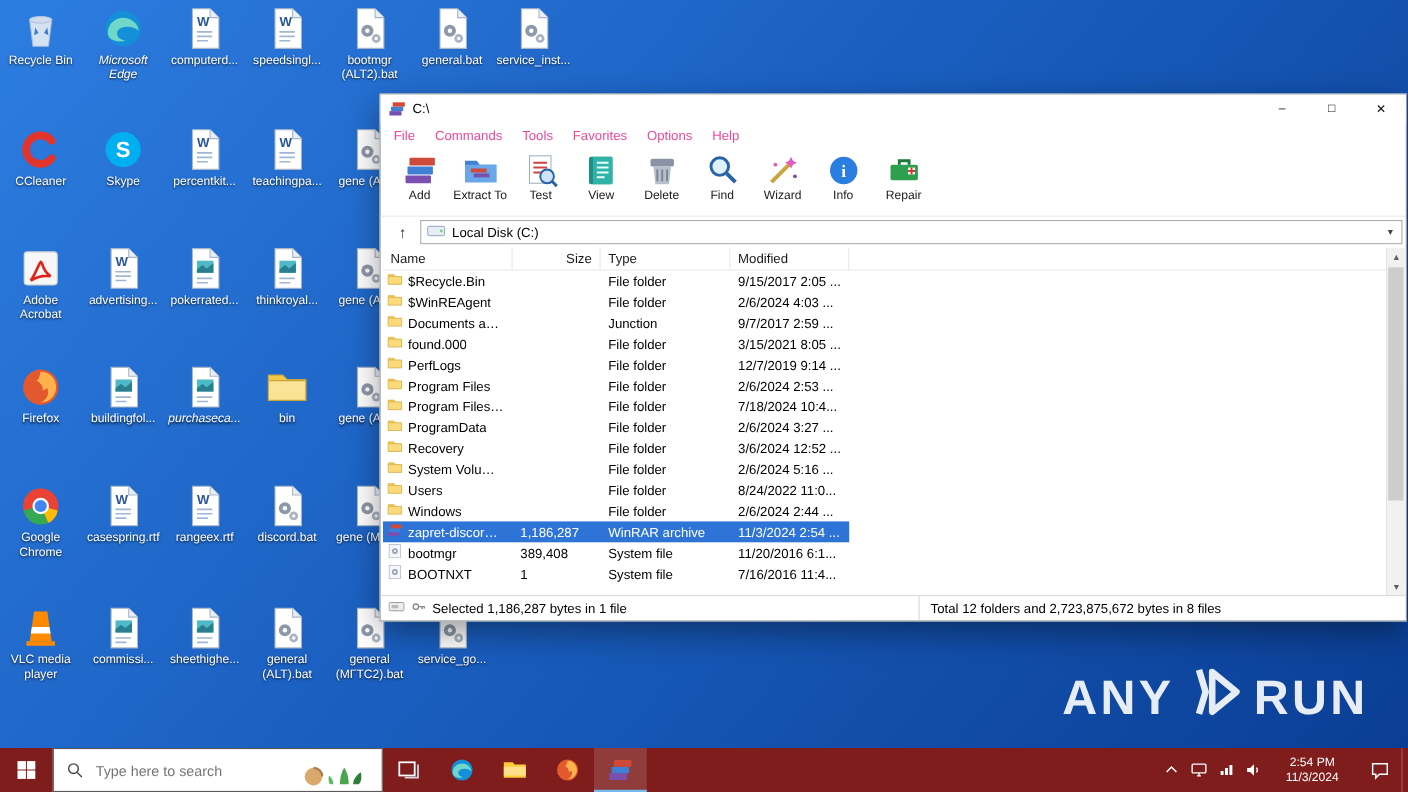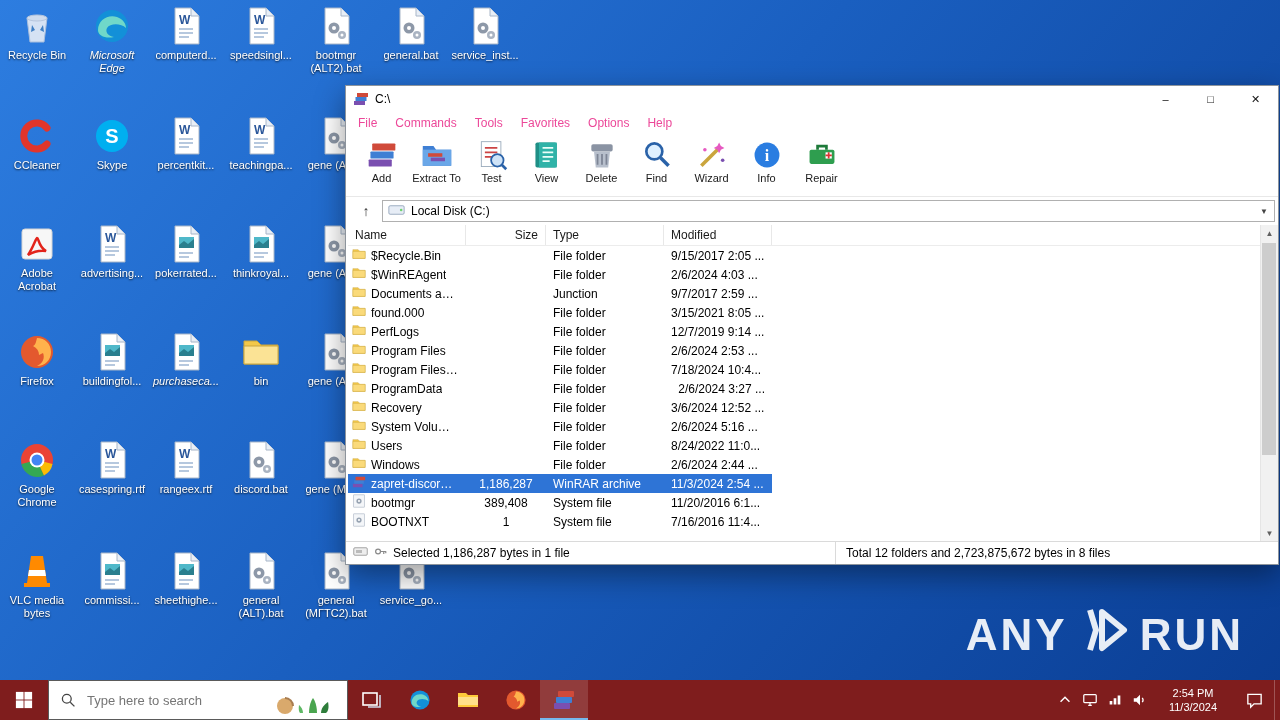--- a/index.html
+++ b/index.html
@@ -46,21 +46,21 @@
     font-size:12px;color:#1a1a1a}
   .col{box-sizing:border-box;padding:3px 7px;border-right:1px solid #e8e8e8;
     white-space:nowrap;overflow:hidden}
   .col.size{text-align:right}
   .col.rest{flex:1;border-right:none}
   .row{display:flex;height:19px;align-items:center;font-size:12px;color:#000;width:424px}
   .row.selected{background:#2e74d6;color:#fff}
   .cell{box-sizing:border-box;padding:0 7px;white-space:nowrap;overflow:hidden;text-overflow:ellipsis}
   .cell.name{display:flex;align-items:center;gap:5px;padding-left:4px}
   .cell.name svg{width:14px;height:14px;flex:none}
-  .cell.size{text-align:center}
+  .cell.size{text-align:left}
   .scroll{position:absolute;top:0;right:0;bottom:0;width:17px;background:#f1f1f1;
     border-left:1px solid #e5e5e5}
   .sb-arrow{height:16px;display:flex;align-items:center;justify-content:center;
     font-size:8px;color:#5f5f5f}
   .sb-arrow.down{position:absolute;bottom:0;left:0;right:0}
   .sb-thumb{position:absolute;top:18px;left:1px;width:14px;height:212px;background:#cdcdcd}
   .statusbar{height:22px;border-top:1px solid #dadada;display:flex;align-items:center;
     font-size:12px;color:#000;flex:none}
   .status-left{width:490px;height:100%;display:flex;align-items:center;gap:5px;
     padding-left:7px;border-right:1px solid #dadada;box-sizing:border-box}
@@ -403,21 +403,21 @@
       <div class="dlabel">gene (МГТС</div>
     </div>
     <div class="dcell" style="left: 1px; top: 551px;">
       <div class="dicon">
         <svg viewBox="0 0 40 40">
           <path d="M14 5h12l4 27H10z" fill="#ff8a00"></path>
           <path d="M12 19h16l1 6H11z" fill="#fff"></path>
           <path d="M7 32h26v4H7z" fill="#ff8a00"></path>
         </svg>
       </div>
-      <div class="dlabel">VLC media bytes</div>
+      <div class="dlabel">VLC media player</div>
     </div>
     <div class="dcell" style="left: 76px; top: 551px;">
       <div class="dicon">
         <svg viewBox="0 0 40 40">
           <path d="M9 2h16l8 8v28H9z" fill="#fff" stroke="#a8b6c8"></path>
           <path d="M25 2v8h8" fill="#e8eef6" stroke="#a8b6c8"></path>
           <rect x="13" y="13" width="15" height="11" fill="#4fb8c9"></rect>
           <path d="M13 21l5-4 4 3 6-5v9H13z" fill="#2a7f8e"></path>
           <path d="M13 29h14M13 33h10" stroke="#9fb6d4" stroke-width="1.5"></path>
         </svg>
@@ -682,21 +682,21 @@
         <div class="row">
           <div class="cell name" style="width: 118px;">
             <span><svg viewBox="0 0 16 16">
                 <path d="M1 3h6l2 2h6v8H1z" fill="#f3c84a" stroke="#caa53d" stroke-width=".5"></path>
                 <path d="M1 5h14v8H1z" fill="#fada7a" stroke="#caa53d" stroke-width=".5"></path>
               </svg></span>
             <span style="overflow: hidden; text-overflow: ellipsis; white-space: nowrap;">ProgramData</span>
           </div>
           <div class="cell size" style="width: 80px;"></div>
           <div class="cell type" style="width: 118px;">File folder</div>
-          <div class="cell mod" style="width: 108px; text-align: right;">2/6/2024 3:27 ...</div>
+          <div class="cell mod" style="width: 108px;">2/6/2024 3:27 ...</div>
         </div>
         <div class="row">
           <div class="cell name" style="width: 118px;">
             <span><svg viewBox="0 0 16 16">
                 <path d="M1 3h6l2 2h6v8H1z" fill="#f3c84a" stroke="#caa53d" stroke-width=".5"></path>
                 <path d="M1 5h14v8H1z" fill="#fada7a" stroke="#caa53d" stroke-width=".5"></path>
               </svg></span>
             <span style="overflow: hidden; text-overflow: ellipsis; white-space: nowrap;">Recovery</span>
           </div>
           <div class="cell size" style="width: 80px;"></div>

